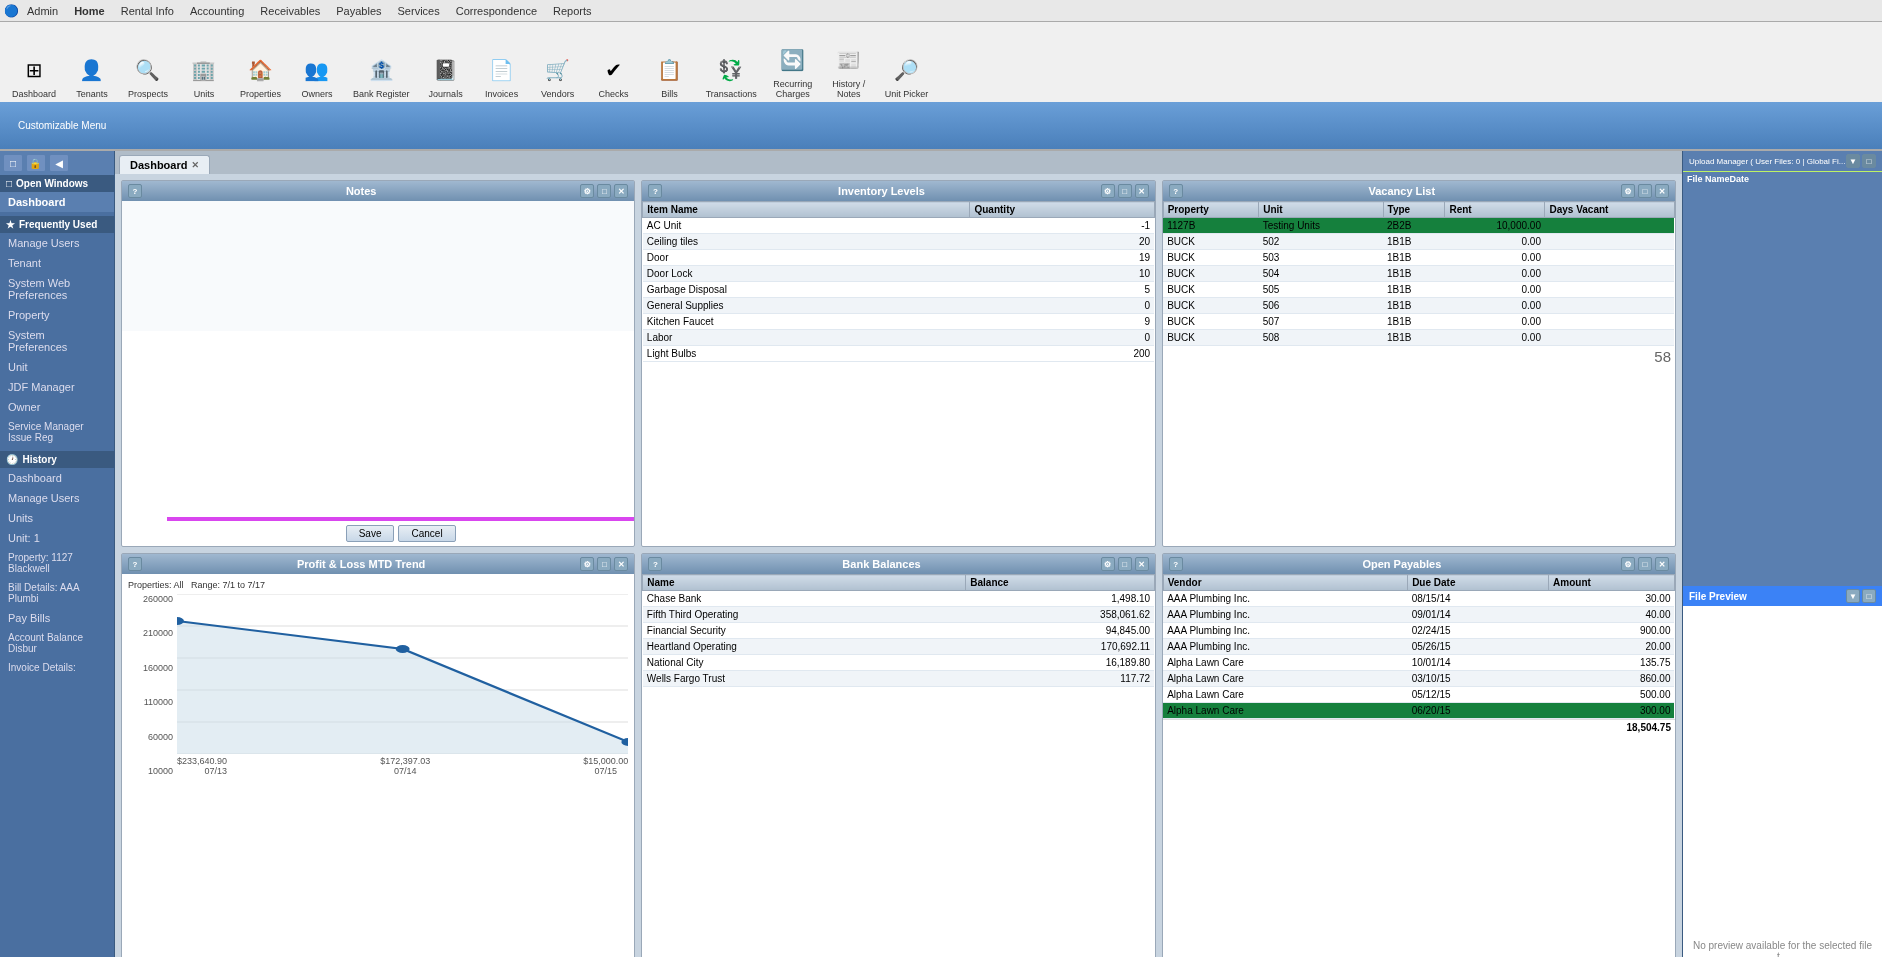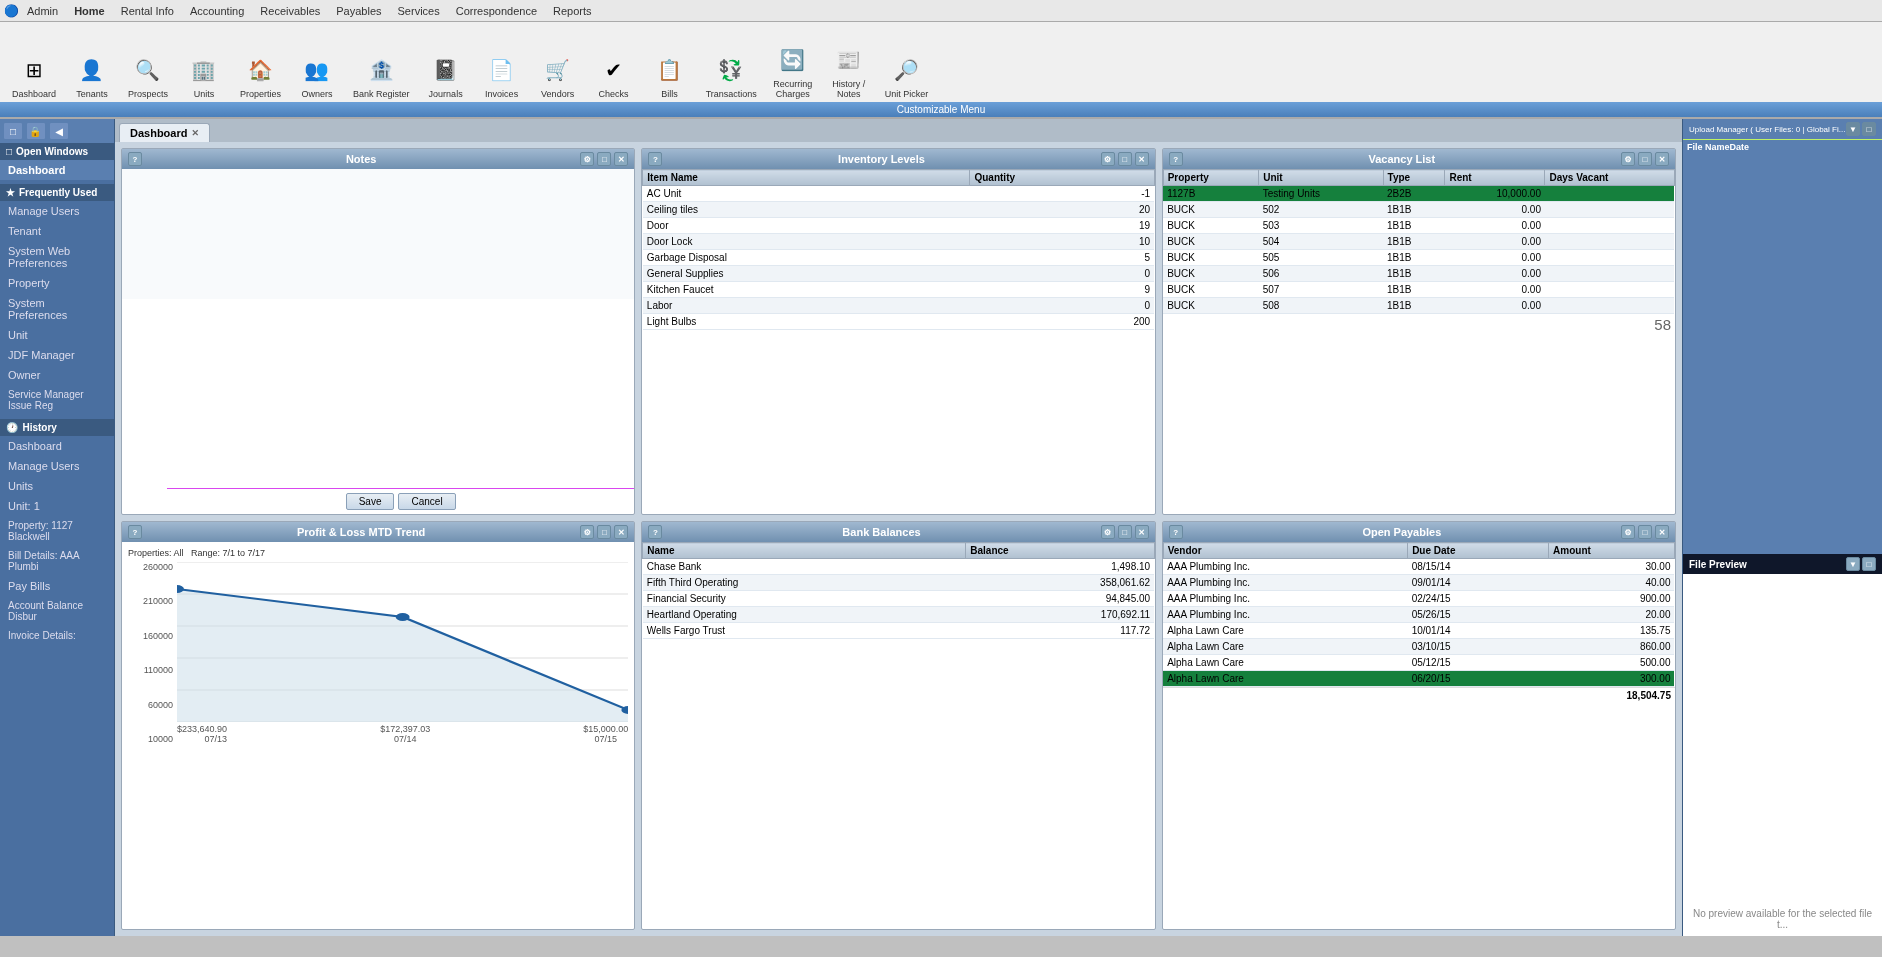--- a/index.html
+++ b/index.html
@@ -49,24 +49,24 @@
     }
     .ribbon-label {
       font-size: 9px;
       text-align: center;
       margin-top: 2px;
       color: #333;
       line-height: 1.1;
     }
     #customizable-menu-bar {
       background: linear-gradient(to bottom, #6a9fd8, #4a7fba);
-      text-align: center;
+      text-align: left;
       color: white;
       font-size: 10px;
-      padding: 2px;
+      padding: 18px;
     }
 
     
     #main-layout {
       display: flex;
       height: calc(957px - 22px - 102px - 16px);
     }
 
     
     #left-sidebar {
@@ -228,21 +228,21 @@
       resize: none;
       font-size: 11px;
       padding: 4px;
       background: #f8fafc;
     }
     .notes-footer {
       display: flex;
       gap: 4px;
       padding: 4px;
       justify-content: center;
-      border-top: 1px solid #d946ef;
+      border-top: 4px solid #d946ef;
       margin-left: 45px;
     }
     .btn-small {
       padding: 2px 12px;
       font-size: 10px;
       cursor: pointer;
       border: 1px solid #8aa0b8;
       border-radius: 2px;
       background: linear-gradient(to bottom, #e8eef4, #c8d8e8);
     }
@@ -283,21 +283,21 @@
       border-left: 1px solid #3a5a80;
     }
     #right-panel-header {
       background: #5a7fb0;
       color: white;
       font-size: 9px;
       padding: 3px 6px;
       border-bottom: 1px solid #bef264;
     }
     #file-preview-header {
-      background: #0f172a;
+      background: #3b82f6;
       color: white;
       font-size: 10px;
       font-weight: bold;
       padding: 3px 6px;
       display: flex;
       align-items: center;
       justify-content: space-between;
     }
     #file-preview-area {
       flex: 1;
@@ -721,20 +721,24 @@
                 </tr>
                 <tr>
                   <td>Financial Security</td>
                   <td class="right">94,845.00</td>
                 </tr>
                 <tr>
                   <td>Heartland Operating</td>
                   <td class="right">170,692.11</td>
                 </tr>
                 <tr>
+                  <td>National City</td>
+                  <td class="right">16,189.80</td>
+                </tr>
+                <tr>
                   <td>Wells Fargo Trust</td>
                   <td class="right">117.72</td>
                 </tr>
               </tbody>
           </table>
         </div>
       </div>
 
       <div class="widget-panel" id="payables-widget">
         <div class="widget-header">

